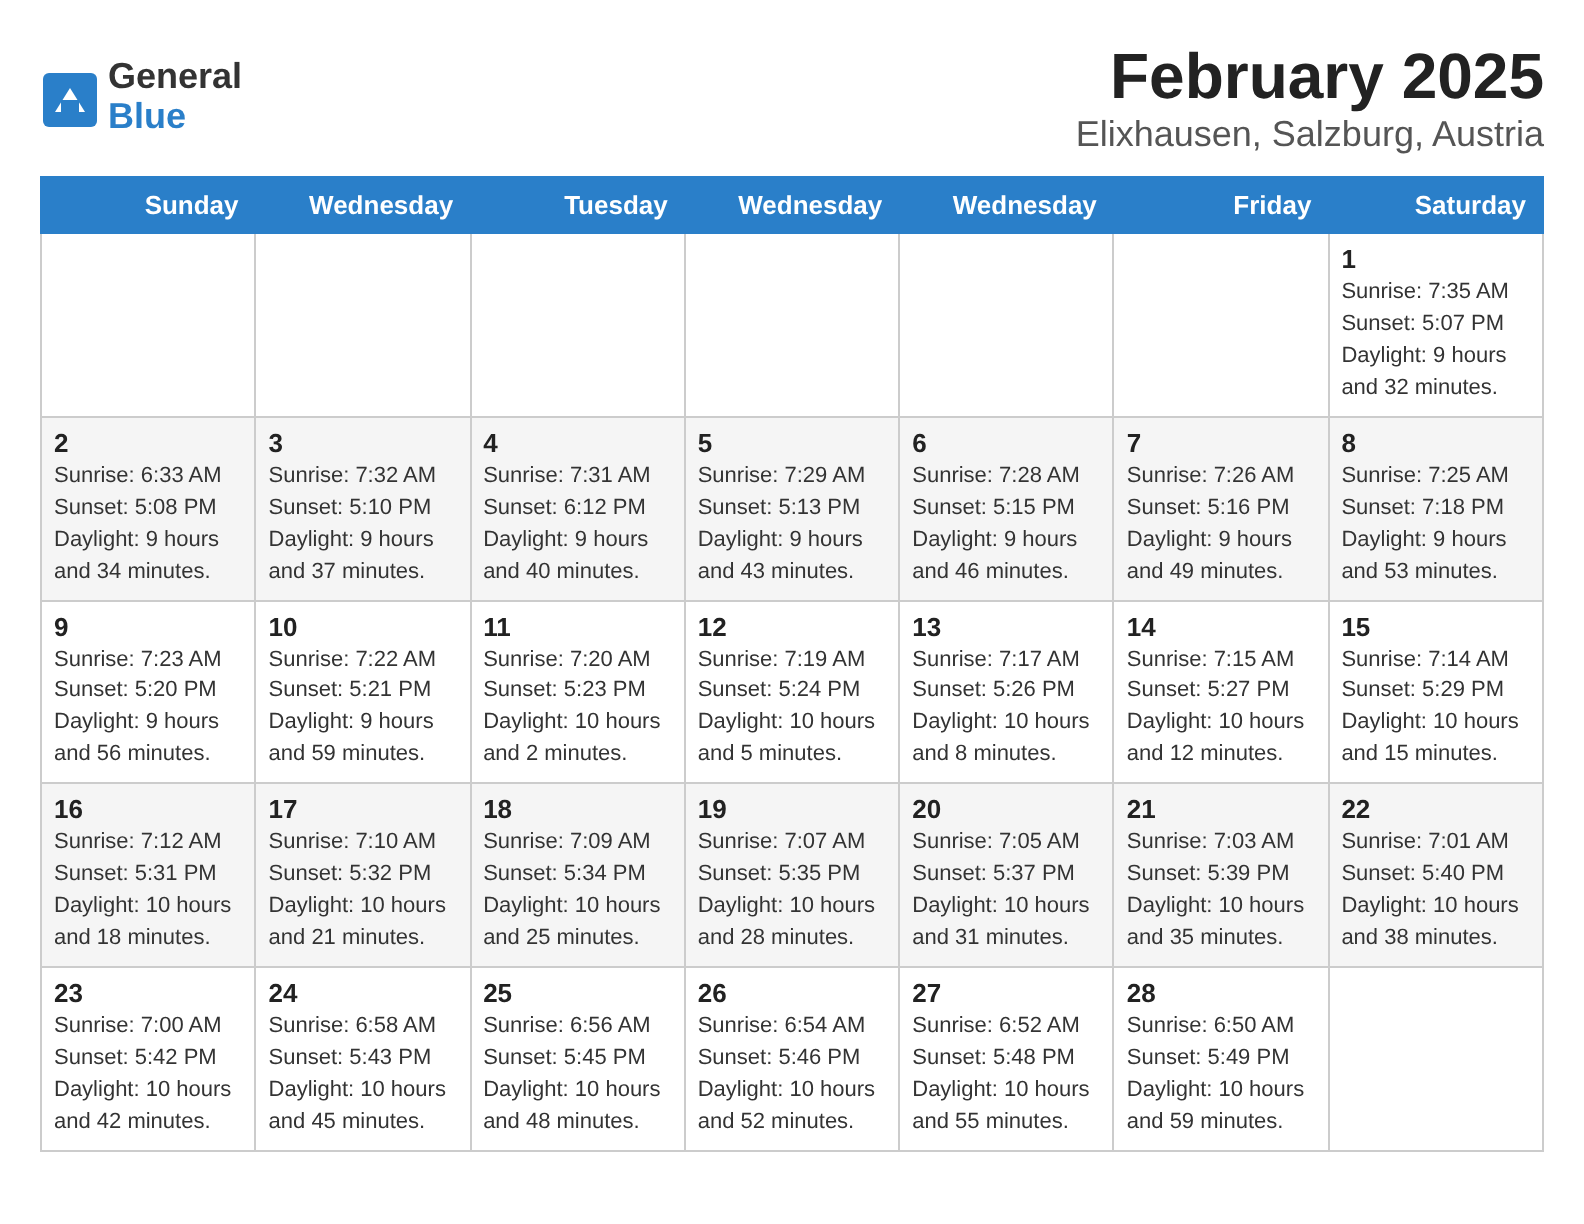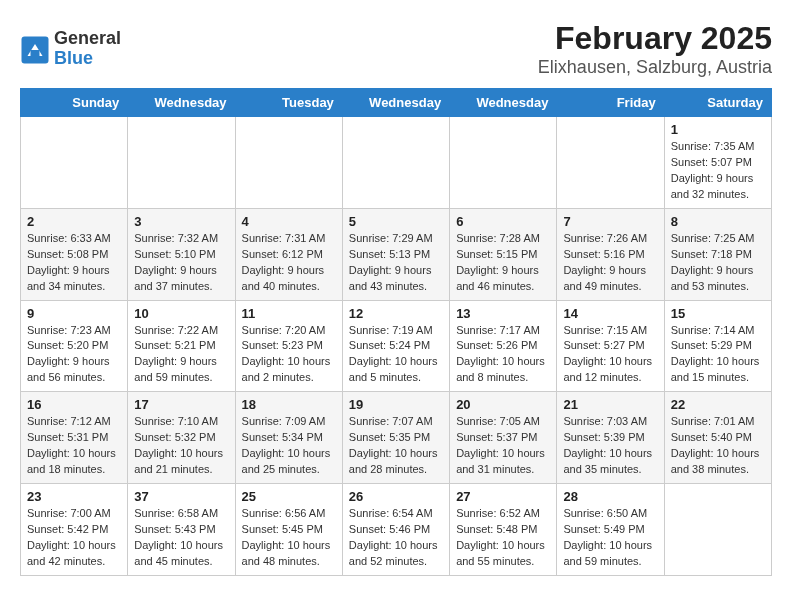--- a/index.html
+++ b/index.html
@@ -270,21 +270,21 @@
         </td>
       </tr>
       <tr class="row-odd">
         <td>
           <div class="day-number">23</div>
           <div class="day-info">Sunrise: 7:00 AM
 Sunset: 5:42 PM
 Daylight: 10 hours and 42 minutes.</div>
         </td>
         <td>
-          <div class="day-number">37</div>
+          <div class="day-number">24</div>
           <div class="day-info">Sunrise: 6:58 AM
 Sunset: 5:43 PM
 Daylight: 10 hours and 45 minutes.</div>
         </td>
         <td>
           <div class="day-number">25</div>
           <div class="day-info">Sunrise: 6:56 AM
 Sunset: 5:45 PM
 Daylight: 10 hours and 48 minutes.</div>
         </td>

